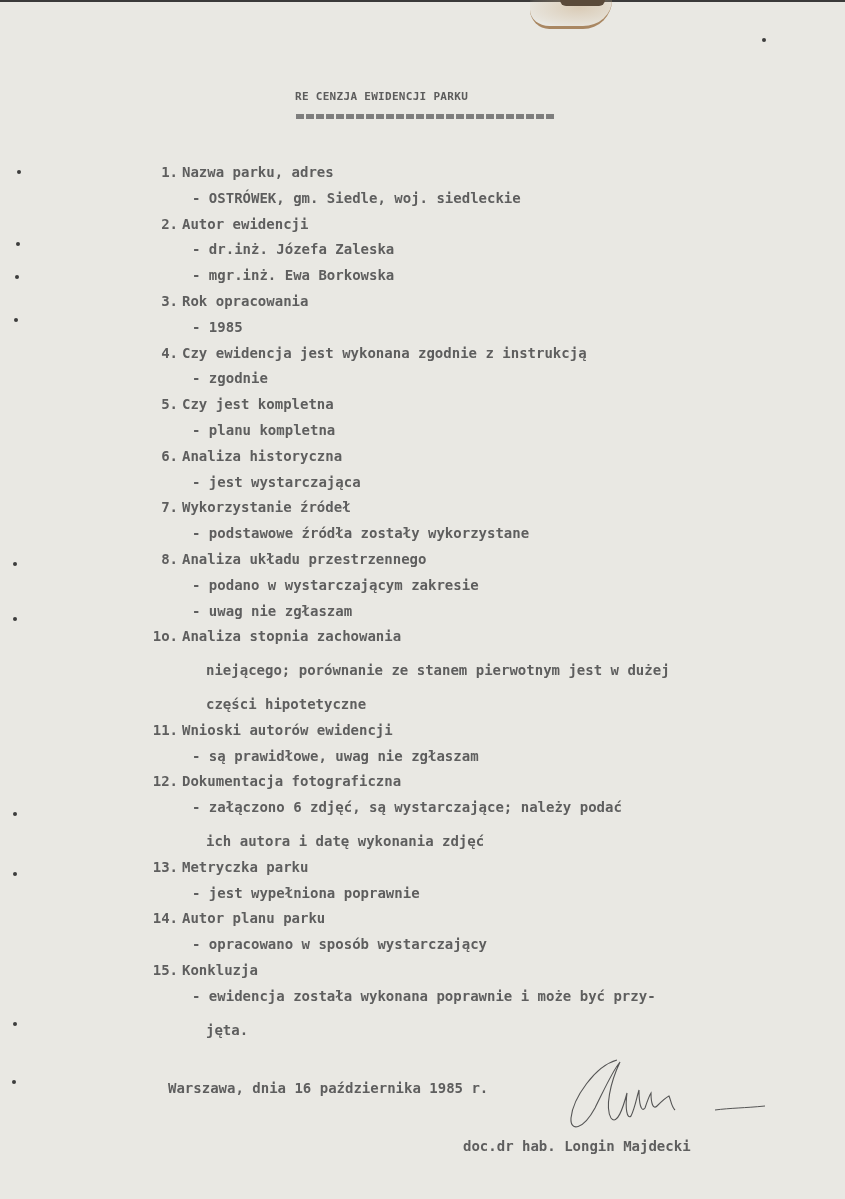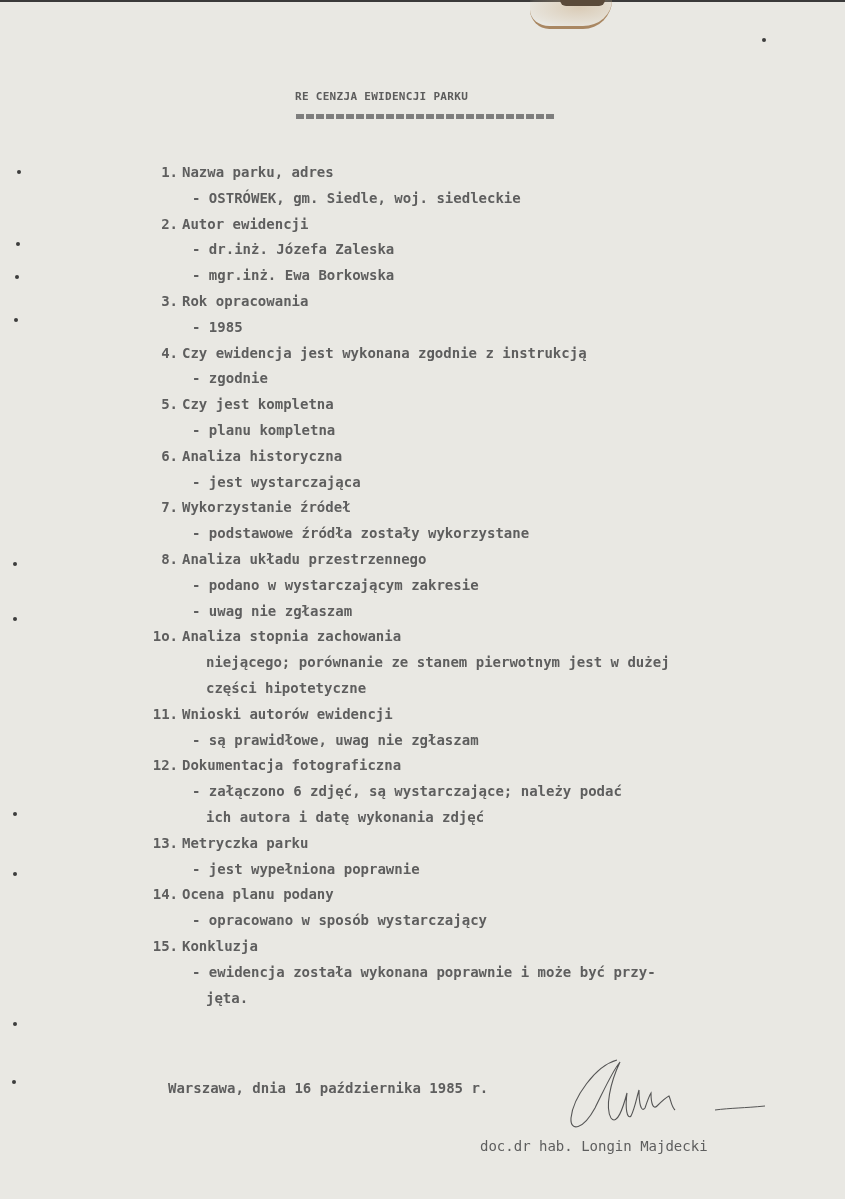--- a/index.html
+++ b/index.html
@@ -33,30 +33,30 @@
     position: absolute; left: 296px; top: 114px; width: 260px; height: 5px;
     background: repeating-linear-gradient(90deg, #6b6b6b 0 8px, transparent 8px 10px);
     opacity: 0.85;
   }
   .items { position: absolute; left: 160px; top: 160px; width: 640px; }
   .item-head, .item-line {
     font-size: 14px; font-weight: bold; line-height: 25.8px; white-space: nowrap; color: #5e5e5e;
   }
   .item-head .num { display: inline-block; width: 34px; text-align: right; margin-right: 4px; margin-left: -16px; }
   .item-line { padding-left: 32px; }
-  .item-line.cont { padding-left: 32px; }
+  .item-line.cont { padding-left: 32px; margin-top: 8px; }
   .item-line.cont .txt { padding-left: 14px; }
   .footer-date {
     position: absolute; left: 168px; top: 1080px;
     font-size: 14px; font-weight: bold; color: #5e5e5e; white-space: nowrap;
   }
   .signature { position: absolute; left: 565px; top: 1058px; }
   .signer {
-    position: absolute; left: 480px; top: 1138px;
-    font-size: 14px; font-weight: normal; color: #5e5e5e; white-space: nowrap;
+    position: absolute; left: 463px; top: 1138px;
+    font-size: 14px; font-weight: bold; color: #5e5e5e; white-space: nowrap;
   }
 </style>
 </head>
 <body>
 
 <div class="top-edge"></div>
 <div class="stain"></div>
 <div class="stain-dark"></div>
 
 <div class="hole" style="left:17px;top:170px"></div>
@@ -96,21 +96,21 @@
     <div class="item-head"><span class="num">1o.</span><span>Analiza stopnia zachowania</span></div>
     <div class="item-line cont"><span class="txt">niejącego; porównanie ze stanem pierwotnym jest w dużej</span></div>
     <div class="item-line cont"><span class="txt">części hipotetyczne</span></div>
     <div class="item-head"><span class="num">11.</span><span>Wnioski  autorów ewidencji</span></div>
     <div class="item-line"><span class="txt">- są prawidłowe, uwag nie zgłaszam</span></div>
     <div class="item-head"><span class="num">12.</span><span>Dokumentacja fotograficzna</span></div>
     <div class="item-line"><span class="txt">- załączono 6 zdjęć, są wystarczające; należy podać</span></div>
     <div class="item-line cont"><span class="txt">ich autora i datę wykonania zdjęć</span></div>
     <div class="item-head"><span class="num">13.</span><span>Metryczka parku</span></div>
     <div class="item-line"><span class="txt">- jest wypełniona poprawnie</span></div>
-    <div class="item-head"><span class="num">14.</span><span>Ocena planu podany</span></div>
+    <div class="item-head"><span class="num">14.</span><span>Autor planu parku</span></div>
     <div class="item-line"><span class="txt">- opracowano w sposób wystarczający</span></div>
     <div class="item-head"><span class="num">15.</span><span>Konkluzja</span></div>
     <div class="item-line"><span class="txt">- ewidencja została wykonana poprawnie i może być przy-</span></div>
     <div class="item-line cont"><span class="txt">jęta.</span></div>
   </div>
 
 <div class="footer-date">Warszawa, dnia 16 października 1985 r.</div>
 
 <div class="signature">
   <svg width="210" height="75" viewBox="0 0 210 75">

